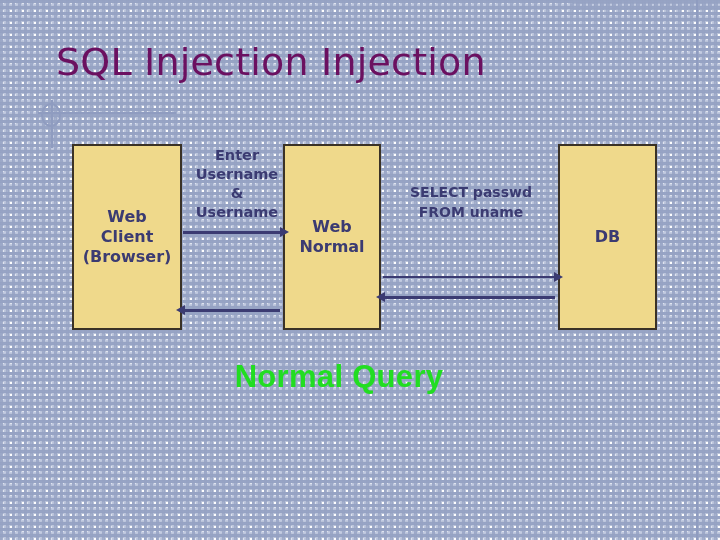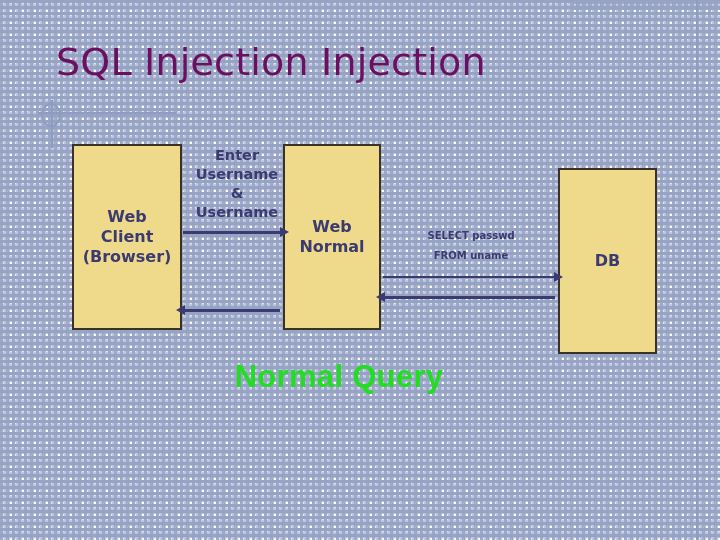--- a/index.html
+++ b/index.html
@@ -112,31 +112,31 @@
     box-sizing:border-box;
     color:#3b3b72;
     font-family:"DejaVu Sans", sans-serif;
     font-weight:bold;
     display:flex;align-items:center;justify-content:center;
     text-align:center;
     line-height:20px;
   }
   #box-browser{left:72px;top:144px;width:110px;height:186px;font-size:16px;}
   #box-server {left:283px;top:144px;width:98px;height:186px;font-size:16px;}
-  #box-db     {left:558px;top:144px;width:99px;height:186px;font-size:16px;margin-top:24px;}
+  #box-db     {left:558px;top:144px;width:99px;height:186px;font-size:16px;}
   .navy-label{
     position:absolute;
     color:#3b3b72;
     font-family:"DejaVu Sans", sans-serif;
     font-weight:bold;
     text-align:center;
     line-height:19px;
   }
   #lbl-creds{left:183px;top:146px;width:108px;font-size:14.5px;}
-  #lbl-query{left:386px;top:182px;width:170px;font-size:10px;line-height:20px;margin-top:44px;}
+  #lbl-query{left:386px;top:182px;width:170px;font-size:14px;line-height:20px;}
   .arrow{position:absolute;height:3px;background:#3b3b72;}
   .arrow .head{
     position:absolute;top:-4px;width:0;height:0;
     border-top:5.5px solid transparent;border-bottom:5.5px solid transparent;
   }
   .arrow .head.right{right:-8px;border-left:9px solid #3b3b72;}
   .arrow .head.left{left:-8px;border-right:9px solid #3b3b72;}
   #arr-a{left:183px;top:231px;width:98px;}
   #arr-b{left:184px;top:309px;width:96px;}
   #arr-c{left:383px;top:276px;width:172px;height:2px;}

